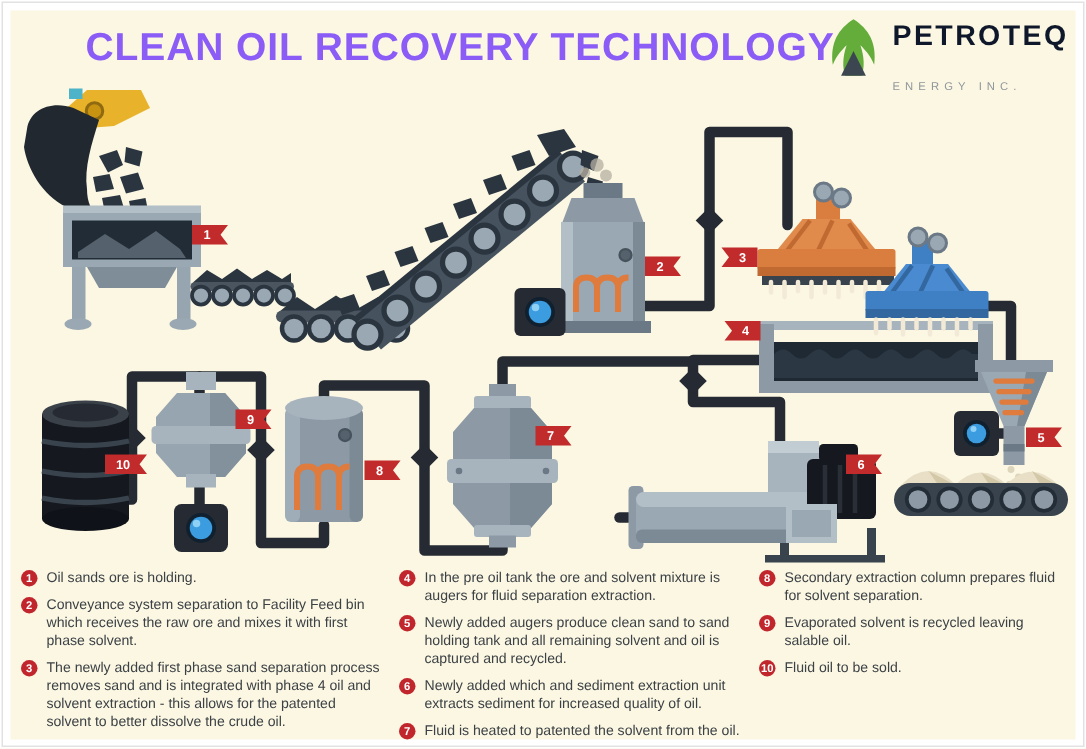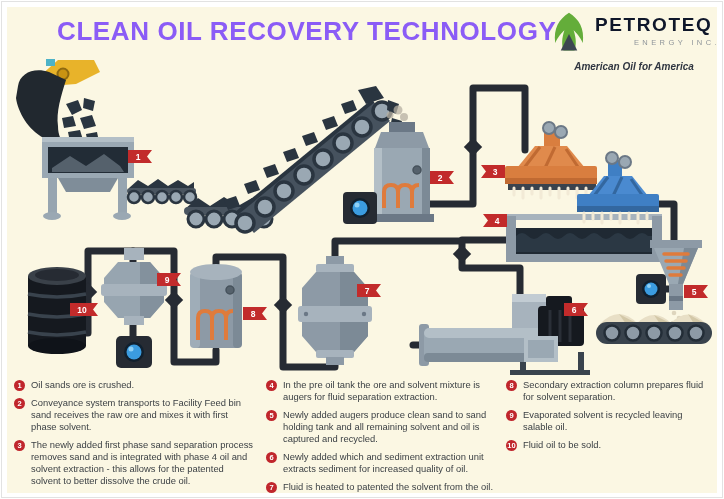--- a/index.html
+++ b/index.html
@@ -11,21 +11,21 @@
   .panel{position:absolute;left:7px;top:7px;width:710px;height:486px;background:#fbf7e3;}
   .title{
     position:absolute;left:57px;top:16px;font-size:26px;font-weight:800;
     letter-spacing:.6px;color:#8b5cf6;white-space:nowrap;
   }
   .logo{position:absolute;left:548px;top:10px;width:172px;}
   .logo-row{display:flex;align-items:flex-start;}
   .logo-emblem{flex:none;margin-right:5px;}
   .logo-texts{flex:1;padding-top:4px;}
   .logo-name{font-size:19px;font-weight:bold;letter-spacing:1.6px;color:#0f172a;text-align:left;}
-  .logo-sub{font-size:7.5px;letter-spacing:3.4px;color:#8f959a;text-align:right;margin-top:2px;}
+  .logo-sub{font-size:7.5px;letter-spacing:3.4px;color:#8f959a;margin-top:17px;}
   .logo-tagline{
     margin-top:5px;text-align:center;font-size:10px;font-weight:bold;font-style:italic;color:#2f3540;
   }
   .diagram-svg{position:absolute;left:0;top:0;}
   .legend{
     position:absolute;left:14px;top:379px;width:700px;
     display:grid;grid-template-columns:242px 230px 204px;column-gap:10px;
   }
   .legend-item{display:flex;gap:6px;margin-bottom:6px;}
   .legend-num{
@@ -366,32 +366,31 @@
   <div class="logo-row">
     <svg class="logo-emblem" width="42" height="46" viewBox="0 0 44 50">
       <path d="M22,3 C11,10 5,20 7,36 C10,29 14,25 17,22 C14,31 14,38 16,44 L28,44 C30,38 30,31 27,22 C30,25 34,29 37,36 C39,20 33,10 22,3 Z" fill="#64ad3a"></path>
       <path d="M22,26 L31,44 L13,44 Z" fill="#3c4650"></path>
     </svg>
     <div class="logo-texts">
       <div class="logo-name">PETROTEQ</div>
       <div class="logo-sub">ENERGY INC.</div>
     </div>
   </div>
-  <div class="logo-tagline">American Oil for America</div>
 </div>
 
 <div class="legend">
   <div class="legend-col">
     <div class="legend-item">
       <span class="legend-num">1</span>
-      <span class="legend-text">Oil sands ore is crushed.</span>
+      <span class="legend-text">Oil sands ore is holding.</span>
     </div>
     <div class="legend-item">
       <span class="legend-num">2</span>
-      <span class="legend-text">Conveyance system transports to Facility Feed bin sand receives the raw ore and mixes it with first phase solvent.</span>
+      <span class="legend-text">Conveyance system separation to Facility Feed bin which receives the raw ore and mixes it with first phase solvent.</span>
     </div>
     <div class="legend-item">
       <span class="legend-num">3</span>
       <span class="legend-text">The newly added first phase sand separation process removes sand and is integrated with phase 4 oil and solvent extraction - this allows for the patented solvent to better dissolve the crude oil.</span>
     </div>
   </div>
   <div class="legend-col">
     <div class="legend-item">
       <span class="legend-num">4</span>
       <span class="legend-text">In the pre oil tank the ore and solvent mixture is augers for fluid separation extraction.</span>

